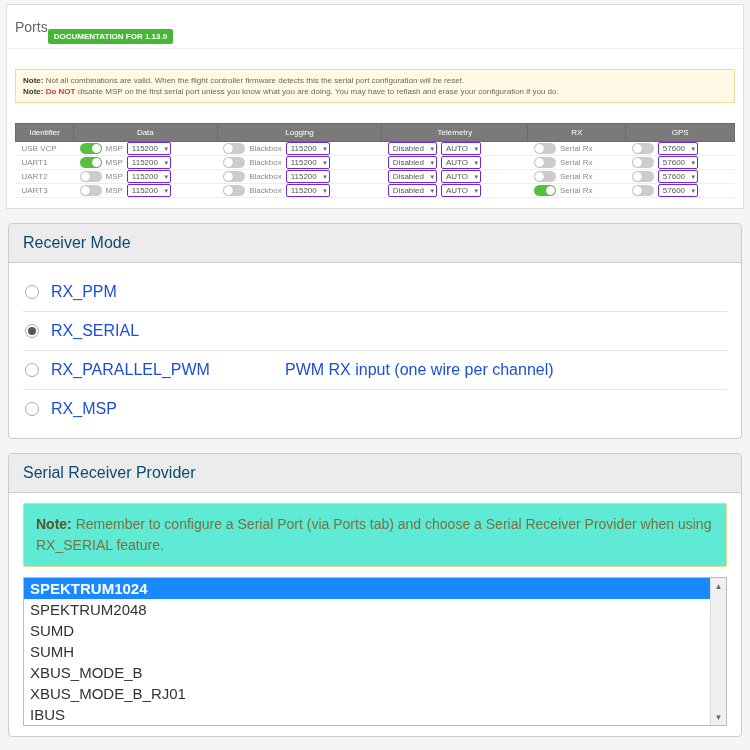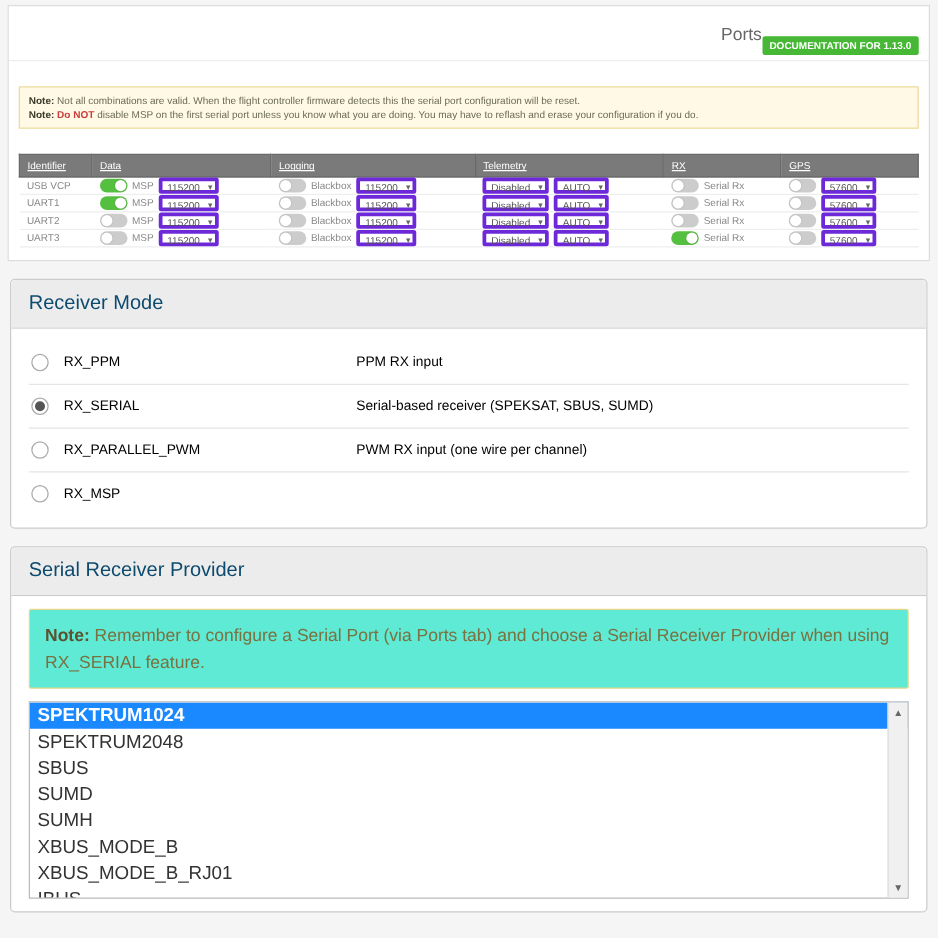--- a/index.html
+++ b/index.html
@@ -1,45 +1,45 @@
 <!DOCTYPE html>
 <html><head>
 <meta charset="utf-8">
 <style>
 * { box-sizing: border-box; margin: 0; padding: 0; }
 body { font-family: "Segoe UI", Arial, sans-serif; background: #f5f5f5; width: 750px; font-size: 10px; color: #333; }
 
 .panel { background: #fff; border: 1px solid #ddd; margin: 4px 6px 14px 6px; }
-.panel-head { display: flex; justify-content: flex-end; align-items: center; padding: 4px 8px; color: #666; font-size: 14px; border-bottom: 1px solid #eee; }
+.panel-head { display: flex; justify-content: flex-start; align-items: center; padding: 4px 8px; color: #666; font-size: 14px; border-bottom: 1px solid #eee; }
 .doc-badge { background: #46b835; color: #fff; font-size: 8px; font-weight: bold; padding: 3px 6px; border-radius: 2px; margin-top: 20px; }
 
 .warn { background: #fff9e5; border: 1px solid #ecdca0; margin: 20px 8px; padding: 5px 7px; font-size: 8px; color: #6b6b55; line-height: 1.4; }
 .warn b { color: #3a3a2a; }
 .warn .red { color: #cc3a3a; font-weight: bold; }
 
 table.ports { width: calc(100% - 16px); margin: 4px 8px 10px 8px; border-collapse: collapse; font-size: 8px; }
-table.ports th { background: #7a7a7a; color: #fff; text-align: left; padding: 4px 6px; font-weight: normal; border: 1px solid #6a6a6a; text-decoration: underline; }
+table.ports th { background: #7a7a7a; color: #fff; text-align: center; padding: 4px 6px; font-weight: normal; border: 1px solid #6a6a6a; }
 table.ports td { padding: 0 6px; border-bottom: 1px solid #eee; vertical-align: middle; }
 table.ports td.id { color: #888; width: 58px; }
 .cell-inline { display: flex; align-items: center; gap: 4px; }
 
 .toggle { position: relative; width: 22px; height: 11px; border-radius: 6px; background: #ccc; display: inline-block; flex-shrink: 0; }
 .toggle.on { background: #55c040; }
 .toggle::after { content: ""; position: absolute; width: 9px; height: 9px; border-radius: 50%; background: #fff; top: 1px; left: 1px; box-shadow: 0 0 1px rgba(0,0,0,.3); }
 .toggle.on::after { left: auto; right: 1px; }
 
 .lbl { color: #888; font-size: 8px; }
-.sel { border: 3px solid #6d28d9; background: #fff; font-size: 8px; padding: 0 12px 0 4px; height: 13px; line-height: 12px; border-radius: 2px; color: #555; position: relative; display: inline-block; text-align: right; }
+.sel { border: 1px solid #6d28d9; background: #fff; font-size: 8px; padding: 0 12px 0 4px; height: 13px; line-height: 12px; border-radius: 2px; color: #555; position: relative; display: inline-block; text-align: right; }
 .sel::after { content: "▾"; position: absolute; right: 2px; top: 0; font-size: 7px; color: #666; }
 
 .section { background: #fff; border: 1px solid #ccc; border-radius: 4px; margin: 14px 8px; }
 .section-head { background: #ececec; border-bottom: 1px solid #ccc; padding: 10px 14px; font-size: 16px; color: #0c4a6e; border-radius: 4px 4px 0 0; }
 .section-body { padding: 10px 14px; }
 
-.rx-row { display: flex; align-items: center; padding: 10px 2px; border-bottom: 1px solid #e5e5e5; font-size: 11px; color: #000000; }
+.rx-row { display: flex; align-items: center; padding: 10px 2px; border-bottom: 1px solid #e5e5e5; font-size: 16px; color: #1d4ed8; }
 .rx-row:last-child { border-bottom: none; }
 .rx-name { width: 260px; display: flex; align-items: center; gap: 12px; }
 .rx-desc { flex: 1; }
 .radio { width: 14px; height: 14px; border: 1px solid #aaa; border-radius: 50%; display: inline-flex; align-items: center; justify-content: center; flex-shrink: 0; }
 .radio.checked::after { content: ""; width: 8px; height: 8px; border-radius: 50%; background: #555; }
 
 .note-box { background: #5eead4; border: 1px solid #e6d88a; padding: 10px 12px; font-size: 14px; color: #7a7140; border-radius: 2px; margin-bottom: 10px; line-height: 1.5; }
 .note-box b { color: #5a5330; }
 
 .listbox { border: 1px solid #bbb; font-size: 15px; color: #333; position: relative; background: #fff; }
@@ -222,28 +222,26 @@
 </div>
 
 <div class="section">
   <div class="section-head">Receiver Mode</div>
   <div class="section-body" id="rx-body">
       <div class="rx-row">
         <div class="rx-name">
           <span class="radio "></span>
           <span>RX_PPM</span>
         </div>
-        <div class="rx-desc">PPM RX input</div>
       </div>
       <div class="rx-row">
         <div class="rx-name">
           <span class="radio checked"></span>
           <span>RX_SERIAL</span>
         </div>
-        <div class="rx-desc">Serial-based receiver (SPEKSAT, SBUS, SUMD)</div>
       </div>
       <div class="rx-row">
         <div class="rx-name">
           <span class="radio "></span>
           <span>RX_PARALLEL_PWM</span>
         </div>
         <div class="rx-desc">PWM RX input (one wire per channel)</div>
       </div>
       <div class="rx-row">
         <div class="rx-name">
@@ -258,21 +256,20 @@
   <div class="section-head">Serial Receiver Provider</div>
   <div class="section-body">
     <div class="note-box">
       <b>Note:</b>
       <span>Remember to configure a Serial Port (via Ports tab) and choose a Serial Receiver Provider when using RX_SERIAL feature.</span>
     </div>
     <div class="listbox">
       <div class="listbox-inner" id="provider-list">
           <div class="opt selected">SPEKTRUM1024</div>
           <div class="opt">SPEKTRUM2048</div>
-          <div class="opt">SBUS</div>
           <div class="opt">SUMD</div>
           <div class="opt">SUMH</div>
           <div class="opt">XBUS_MODE_B</div>
           <div class="opt">XBUS_MODE_B_RJ01</div>
           <div class="opt">IBUS</div>
         </div>
       <div class="scroll-track">
         <div class="scroll-arrow up">▲</div>
         <div class="scroll-arrow down">▼</div>
       </div>

